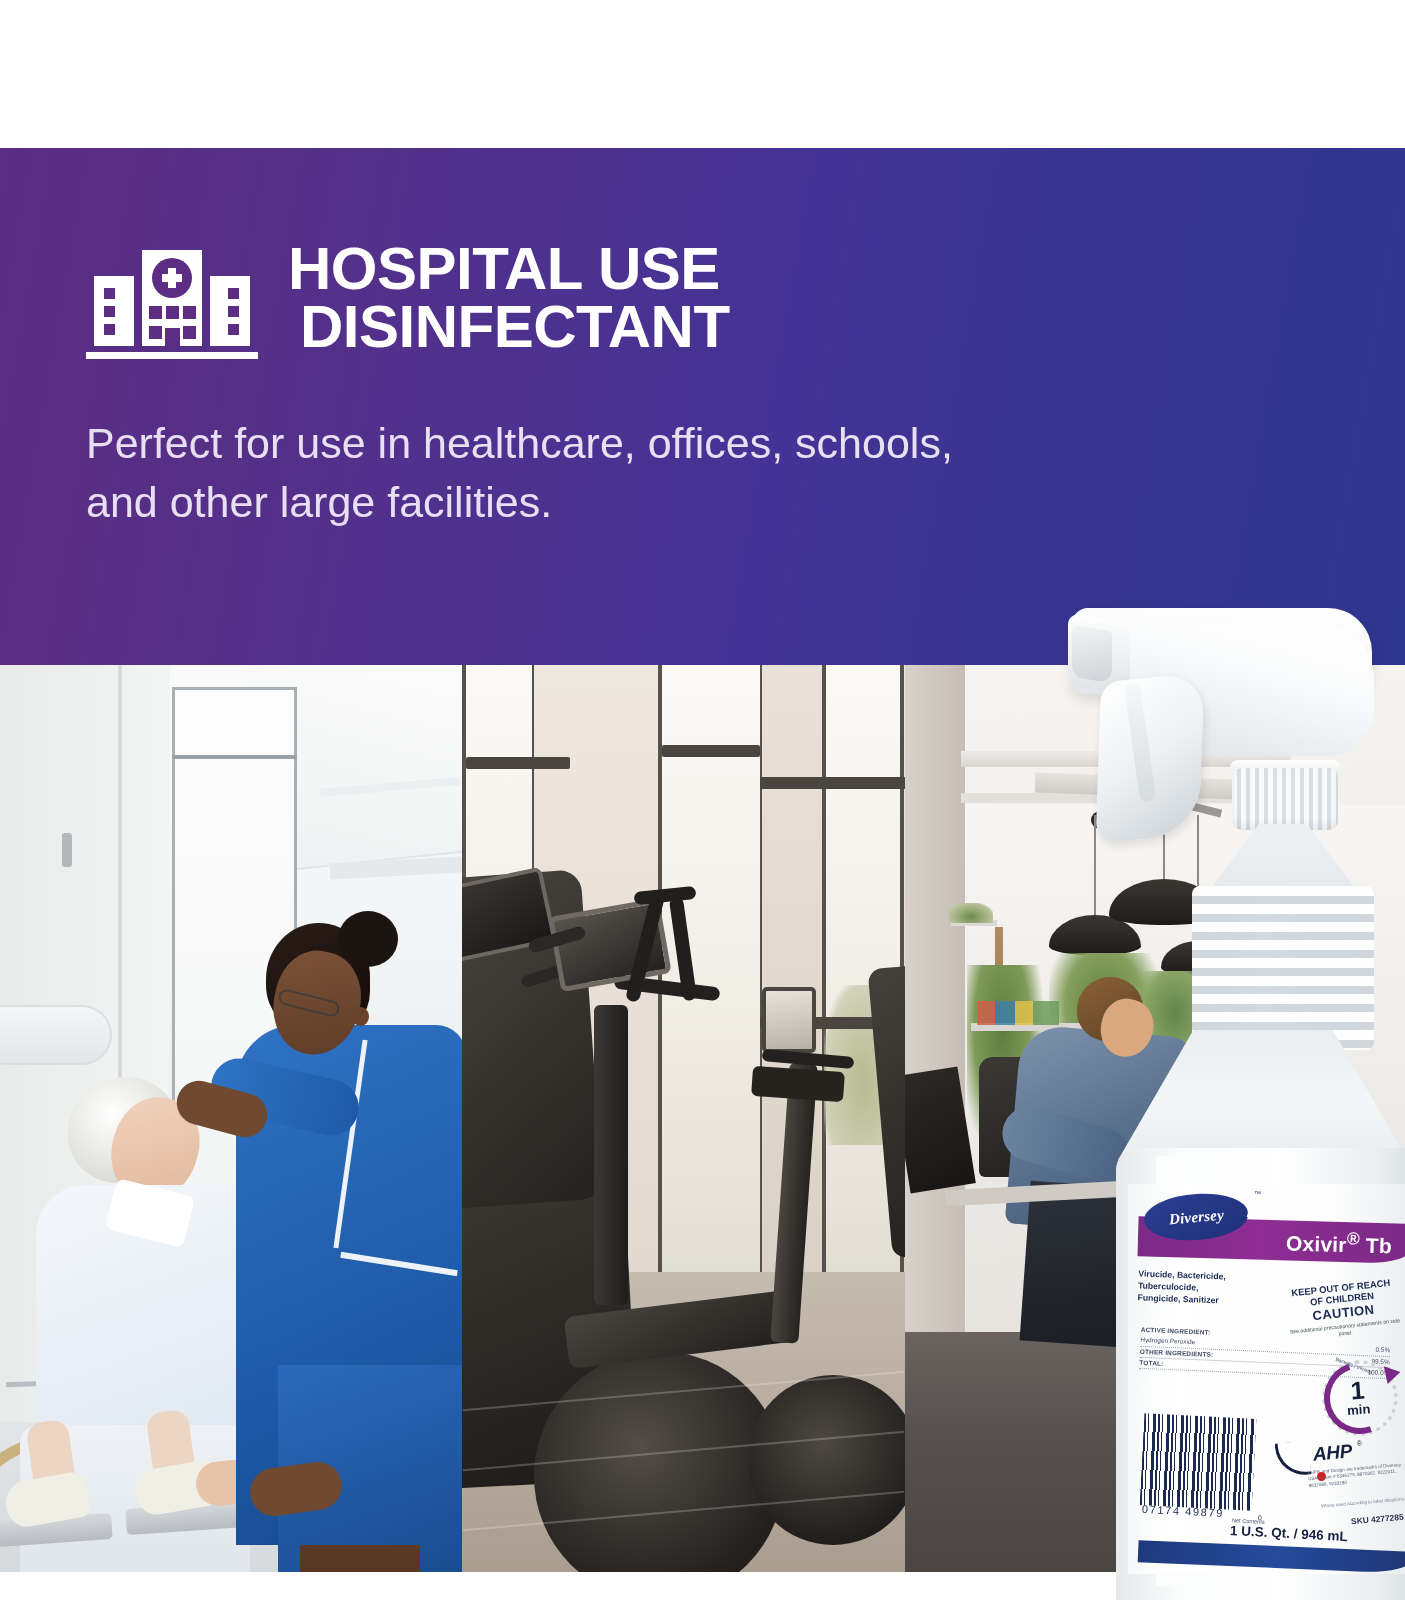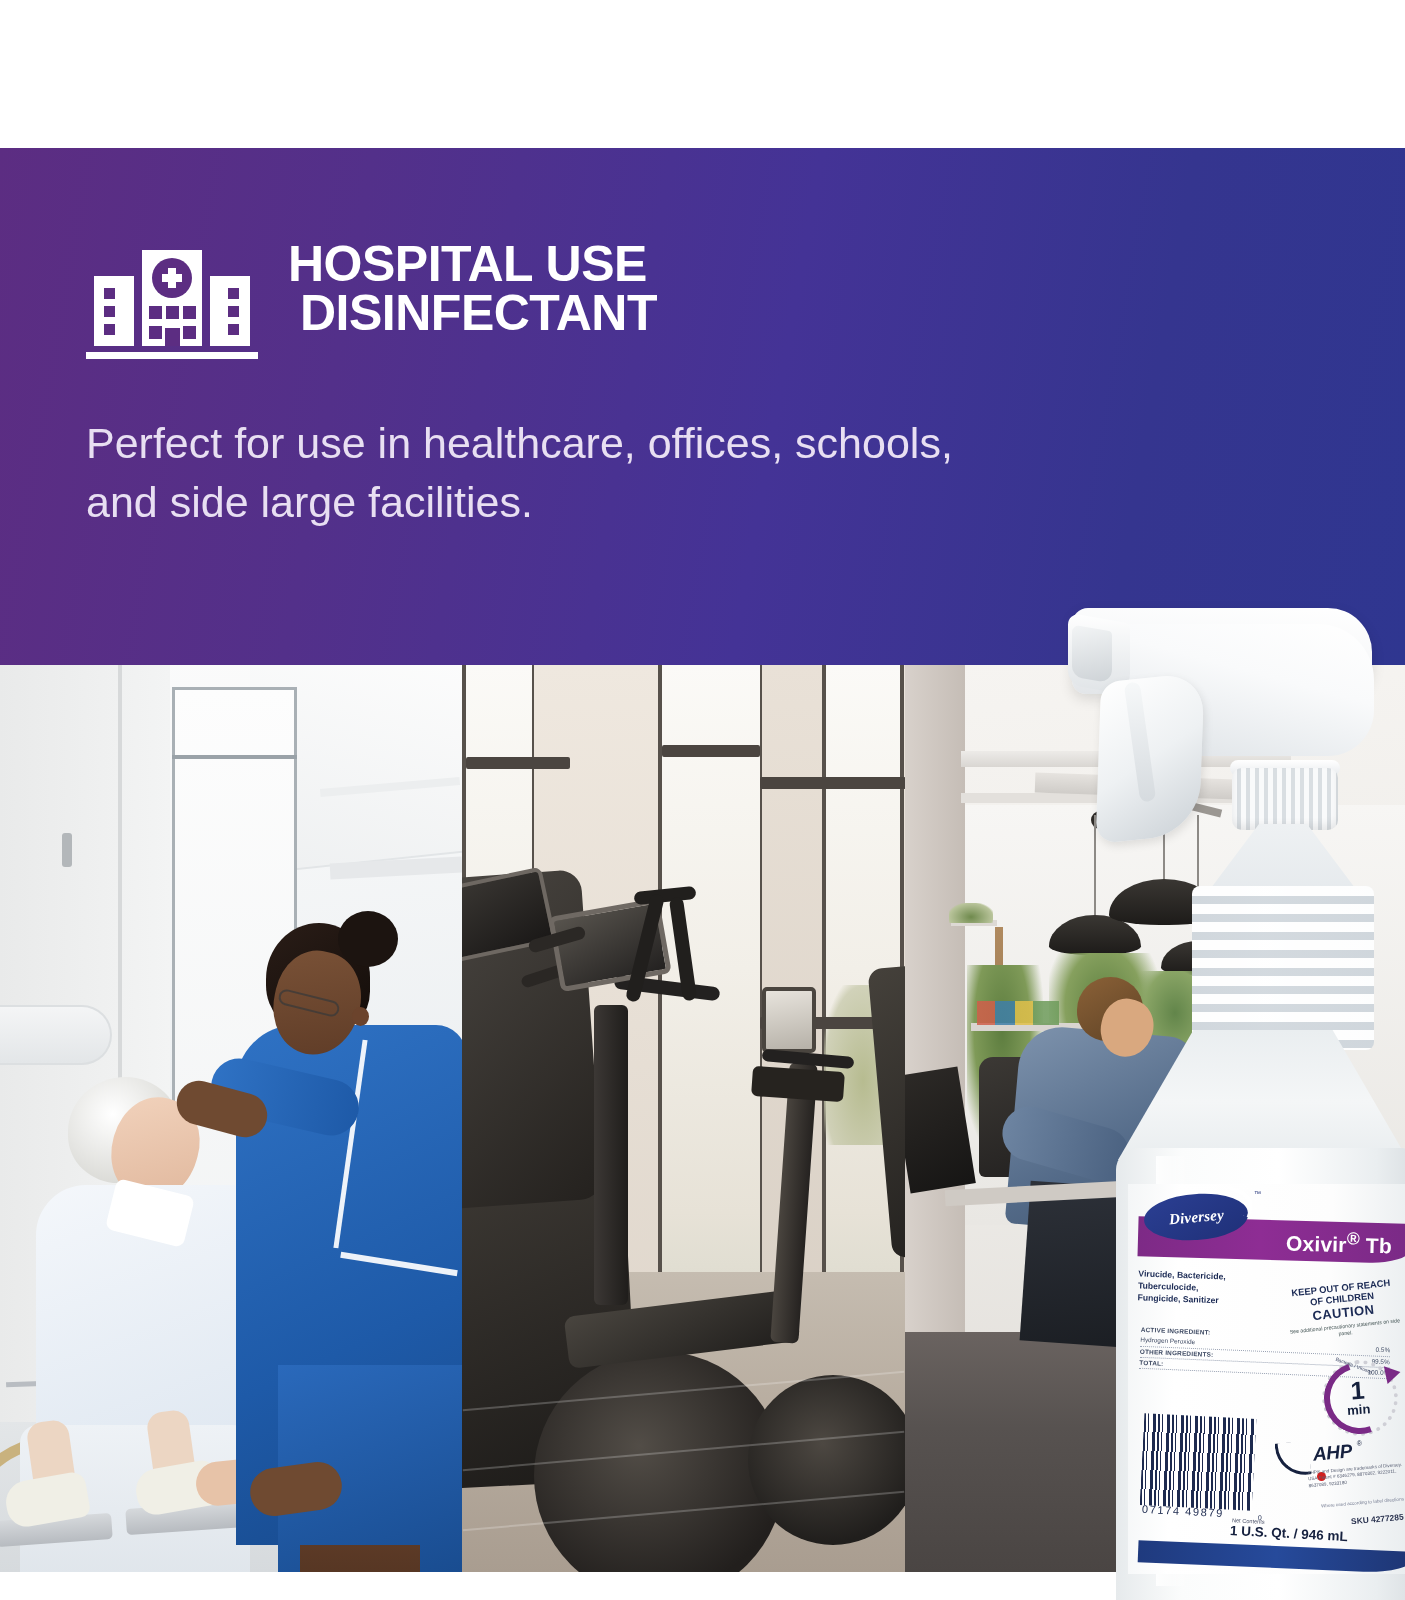--- a/index.html
+++ b/index.html
@@ -20,21 +20,21 @@
   }
   .banner-inner { position:absolute; left:86px; top:90px; width:1100px; }
 
   .head-row { display:flex; align-items:flex-start; gap:30px; }
 
   
   .hosp-icon { width:172px; height:128px; position:relative; flex:0 0 auto; margin-top:8px; }
   .hosp-icon svg { display:block; }
 
   .headline {
-    color:#ffffff; font-weight:bold; font-size:50px; line-height:0.97;
+    color:#ffffff; font-weight:bold; font-size:60px; line-height:0.97;
     letter-spacing:-0.5px; font-family:"Liberation Sans", sans-serif;
     text-transform:uppercase; padding-top:2px;
   }
   .headline .l2 { display:block;margin-left:12px; }
 
   .subtitle {
     margin-top:40px; color:#e8dff2; font-size:43px; line-height:1.38;
     font-family:"Liberation Sans", sans-serif; font-weight:400; max-width:920px;
   }
 
@@ -535,21 +535,21 @@
           </g>
         </svg>
       </div>
 
       <div class="headline">
         <span>HOSPITAL USE</span>
         <span class="l2">DISINFECTANT</span>
       </div>
     </div>
 
-    <div class="subtitle">Perfect for use in healthcare, offices, schools, and side large facilities.</div>
+    <div class="subtitle">Perfect for use in healthcare, offices, schools, and other large facilities.</div>
   </div>
 </div>
 
 <div class="photos">
 
   <div class="panel p1">
     <div class="wall"></div>
     <div class="door-edge"></div>
     <div class="handle"></div>
     <div class="ceiling"></div>

